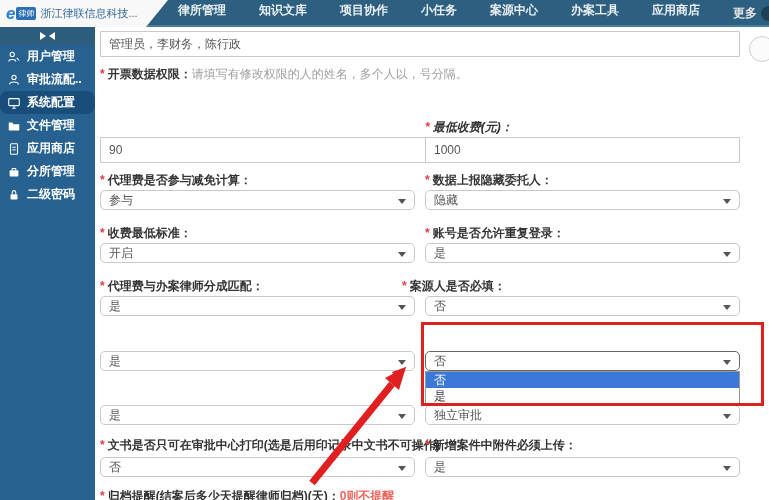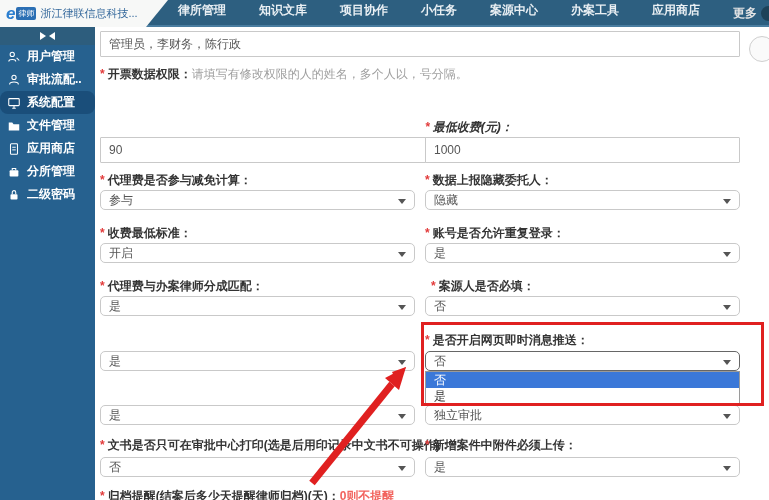--- a/index.html
+++ b/index.html
@@ -145,25 +145,24 @@
   <div class="fld-label" style="left:425px;top:172px;"><span class="star">*</span><span>数据上报隐藏委托人：</span></div>
   <div class="sel" style="left:100px;top:190px;"><span>参与</span><span class="caret"></span></div>
   <div class="sel" style="left:425px;top:190px;"><span>隐藏</span><span class="caret"></span></div>
 
   <div class="fld-label" style="left:100px;top:225px;"><span class="star">*</span><span>收费最低标准：</span></div>
   <div class="fld-label" style="left:425px;top:225px;"><span class="star">*</span><span>账号是否允许重复登录：</span></div>
   <div class="sel" style="left:100px;top:243px;"><span>开启</span><span class="caret"></span></div>
   <div class="sel" style="left:425px;top:243px;"><span>是</span><span class="caret"></span></div>
 
   <div class="fld-label" style="left:100px;top:278px;"><span class="star">*</span><span>代理费与办案律师分成匹配：</span></div>
-  <div class="fld-label" style="left:431px;top:278px;"><span class="star">*</span><span>案源人是否必填：</span></div>
+  <div class="fld-label" style="left:402px;top:278px;"><span class="star">*</span><span>案源人是否必填：</span></div>
   <div class="sel" style="left:100px;top:296px;"><span>是</span><span class="caret"></span></div>
   <div class="sel" style="left:425px;top:296px;"><span>否</span><span class="caret"></span></div>
 
-  <div class="fld-label" style="left:425px;top:332px;"><span class="star">*</span><span>是否开启网页即时消息推送：</span></div>
   <div class="sel" style="left:100px;top:351px;"><span>是</span><span class="caret"></span></div>
   <div class="sel focused" style="left:425px;top:351px;"><span>否</span><span class="caret"></span></div>
 
   <div class="dropdown">
     <div class="dd-opt hl">否</div>
     <div class="dd-opt">是</div>
   </div>
 
   <div class="sel" style="left:100px;top:405px;"><span>是</span><span class="caret"></span></div>
   <div class="sel" style="left:425px;top:405px;"><span>独立审批</span><span class="caret"></span></div>

